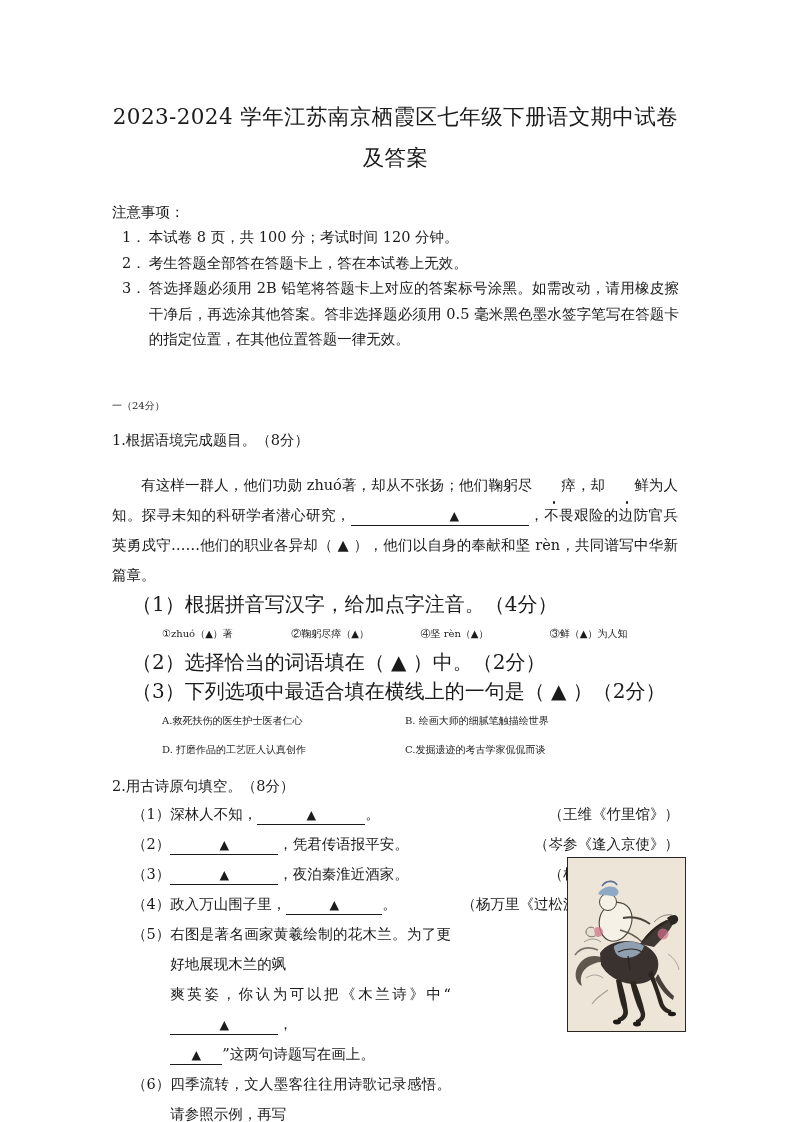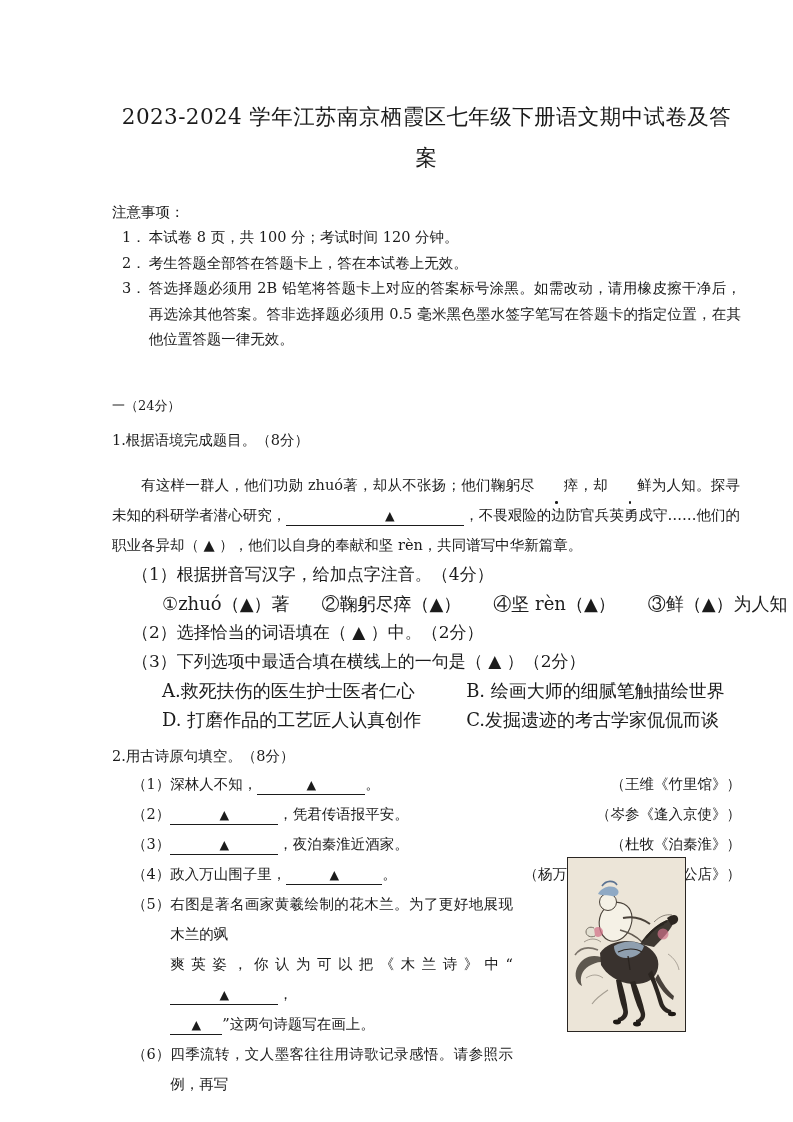--- a/index.html
+++ b/index.html
@@ -13,21 +13,21 @@
     font-family: "DejaVu Serif", "Liberation Serif", serif;
     color: #1b1b1b;
     position: relative;
     overflow: hidden;
   }
   .page {
     position: relative;
     width: 793px;
     height: 806px;
     box-sizing: border-box;
-    padding: 0 52px 0 112px;
+    padding: 0 114px 0 112px;
   }
 
   
   .doc-title {
     margin: 0;
     padding-top: 96px;
     font-size: 21.5px;
     font-weight: normal;
     line-height: 41px;
     text-align: center;
@@ -53,21 +53,21 @@
     flex: 0 0 auto;
     padding-right: 3px;
   }
   .notice-text {
     flex: 1 1 auto;
     text-align: justify;
   }
 
   
   .section-head {
-    font-size: 13px;
+    font-size: 10px;
     line-height: 25px;
     margin-top: 40px;
   }
 
   .q-head {
     font-size: 14.5px;
     line-height: 26px;
     margin-top: 9px;
   }
 
@@ -75,31 +75,30 @@
   .passage {
     font-size: 14.5px;
     line-height: 30px;
     text-indent: 2em;
     text-align: justify;
     margin-top: 17px;
     padding-right: 1px;
   }
 
   .sub-q {
-    font-size: 17px;
+    font-size: 20px;
     line-height: 29px;
     padding-left: 20px;
   }
 
   .opt-row {
-    font-size: 18px;
+    font-size: 10px;
     line-height: 29px;
     padding-left: 50px;
     display: flex;
-    gap: 32px;
   }
   .opt-row .op { white-space: nowrap; }
   .opt-row.four .op { width: 25%; }
   .opt-row.two .op:first-child { width: 47%; }
 
   
   .poem-row {
     font-size: 14.5px;
     line-height: 30px;
     padding-left: 20px;

